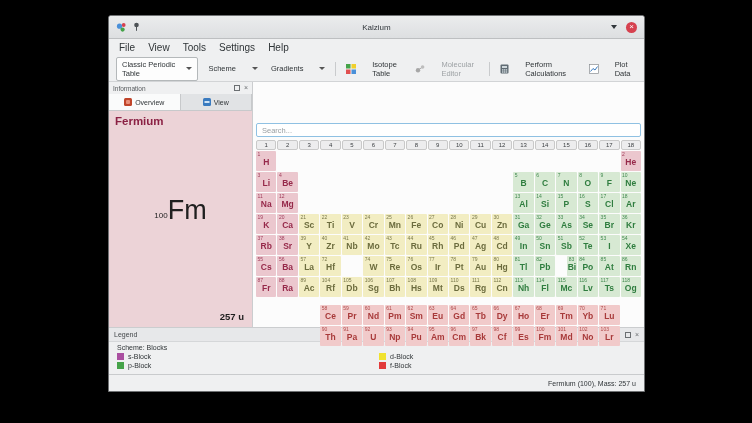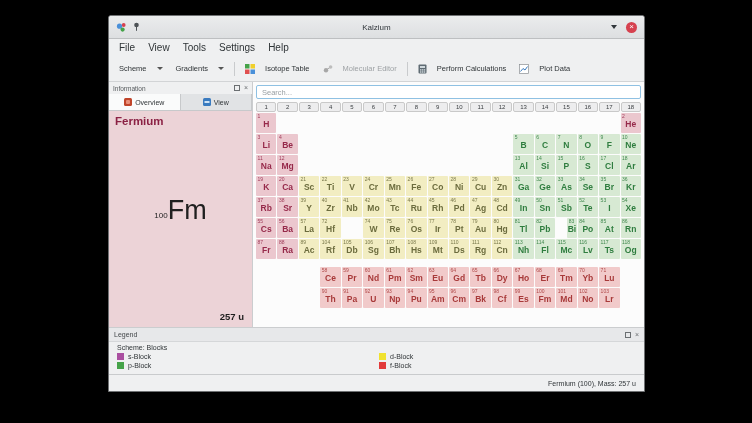--- a/index.html
+++ b/index.html
@@ -23,21 +23,21 @@
     font-size:8px;line-height:10px;text-align:center;display:block;}
   
   .menubar{flex:0 0 17px;display:flex;align-items:center;padding:0 4px;gap:1px;font-size:10px;}
   .menu-item{padding:2px 6px;border-radius:2px;}
   
   .toolbar{flex:0 0 25px;display:flex;align-items:center;gap:7px;padding:0 7px;
     border-bottom:1px solid #d2d4d6;font-size:7.5px;background:#eff0f1;}
   .combo{display:flex;align-items:center;gap:9px;border:1px solid #b4b8ba;border-radius:2px;
     background:#fdfdfd;padding:2px 5px;}
   .arrow{width:0;height:0;border-left:3px solid transparent;border-right:3px solid transparent;border-top:3.5px solid #555;}
-  .toolbutton{display:flex;align-items:center;gap:10px;padding:2px 3px;border-radius:2px;}
+  .toolbutton{display:flex;align-items:center;gap:16px;padding:2px 3px;border-radius:2px;}
   .toolbutton.disabled{color:#9ea2a5;}
   .sep{width:1px;height:14px;background:#c9cbcd;}
   .ticonsvg{display:block;}
   
   .content{flex:1;display:flex;min-height:0;}
   .dock{flex:0 0 143px;width:143px;display:flex;flex-direction:column;border-right:1px solid #cbcdcf;background:#eff0f1;}
   .dock-header{flex:0 0 12px;display:flex;align-items:center;justify-content:space-between;
     padding:0 4px;font-size:6.5px;color:#55595c;}
   .dock-icons{display:flex;gap:4px;align-items:center;}
   .float-box{width:4px;height:4px;border:1px solid #6b6f72;display:block;}
@@ -49,21 +49,21 @@
   .panel-body{flex:1;background:var(--panel-bg,#ecd3d7);position:relative;}
   .el-name{position:absolute;top:4px;left:6px;font-size:11.5px;font-weight:bold;color:var(--el-name-color,#8b2144);}
   .el-symbol{position:absolute;top:46%;left:50%;transform:translate(-50%,-50%);
     display:flex;align-items:flex-end;color:#1f1f1f;}
   .el-z{font-size:8px;padding-bottom:3px;}
   .el-sym{font-size:27px;line-height:0.9;font-weight:500;}
   .el-mass{position:absolute;bottom:5px;right:8px;font-size:9.5px;font-weight:bold;color:#1f1f1f;}
   
   .main{flex:1;min-width:0;display:flex;flex-direction:column;background:#fcfcfc;padding:3px;}
   .search{flex:0 0 14px;height:14px;border:1px solid #8fc1e3;border-radius:2px;background:#fff;
-    font-size:7.5px;padding:0 5px;color:#333;outline:none;font-family:inherit;box-sizing:border-box;}
+    font-size:7.5px;padding:0 5px;color:#333;outline:none;font-family:inherit;box-sizing:border-box;margin-top:38px;}
   .search::placeholder{color:#9aa0a4;}
   .ptable{margin-top:3px;display:grid;grid-template-columns:repeat(18,1fr);
     grid-template-rows:10px repeat(7,20px) 6px repeat(2,20px);gap:1px;}
   .gh{display:flex;align-items:center;justify-content:center;background:#ededee;
     border:1px solid #c9c9c9;border-radius:2px;font-size:6px;color:#3a3e41;box-sizing:border-box;}
   .cell{position:relative;border-radius:1px;}
   .cell .num{position:absolute;top:0;left:1.5px;font-size:5px;line-height:6px;opacity:.9;}
   .cell .sym{position:absolute;inset:0;display:flex;align-items:center;justify-content:center;
     font-size:8.5px;font-weight:bold;padding-top:2px;}
   .b-s{background:var(--s-bg);color:var(--s-fg);}
@@ -113,20 +113,24 @@
 
   <div class="menubar">
       <span class="menu-item">File</span>
       <span class="menu-item">View</span>
       <span class="menu-item">Tools</span>
       <span class="menu-item">Settings</span>
       <span class="menu-item">Help</span>
     </div>
 
   <div class="toolbar">
+    <div class="combo">
+      <span>Classic Periodic Table</span>
+      <span class="arrow"></span>
+    </div>
     <div class="toolbutton">
       <span>Scheme</span>
       <span class="arrow"></span>
     </div>
     <div class="toolbutton">
       <span>Gradients</span>
       <span class="arrow"></span>
     </div>
     <div class="sep"></div>
     <div class="toolbutton">

